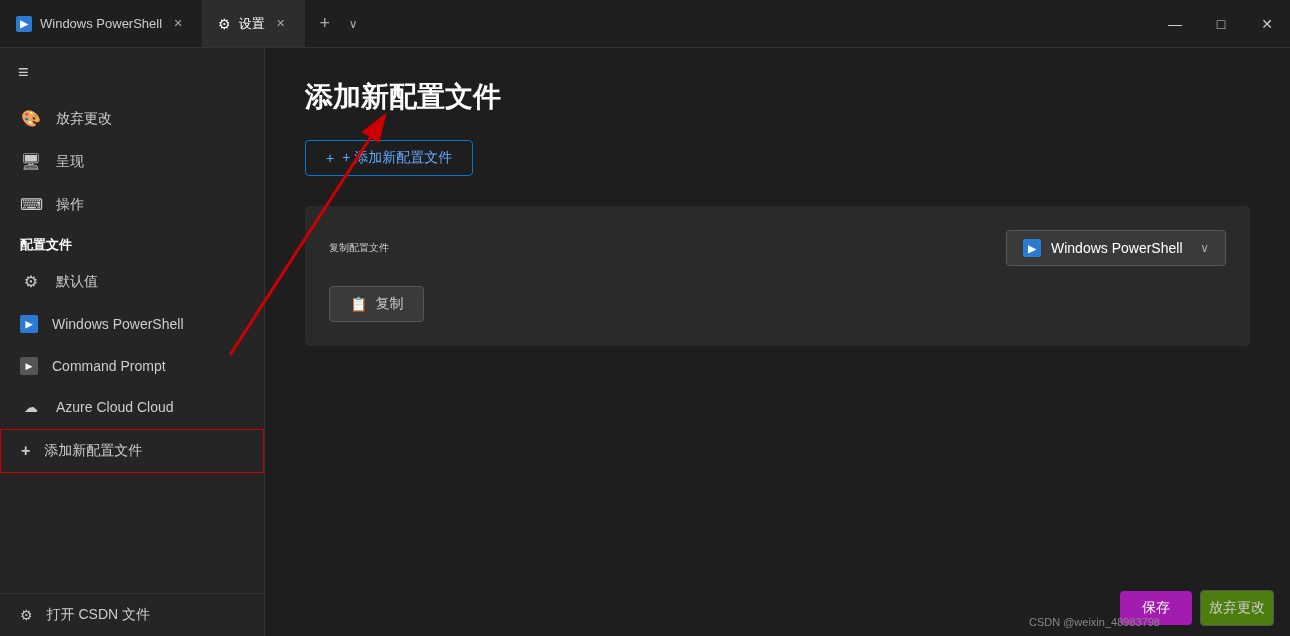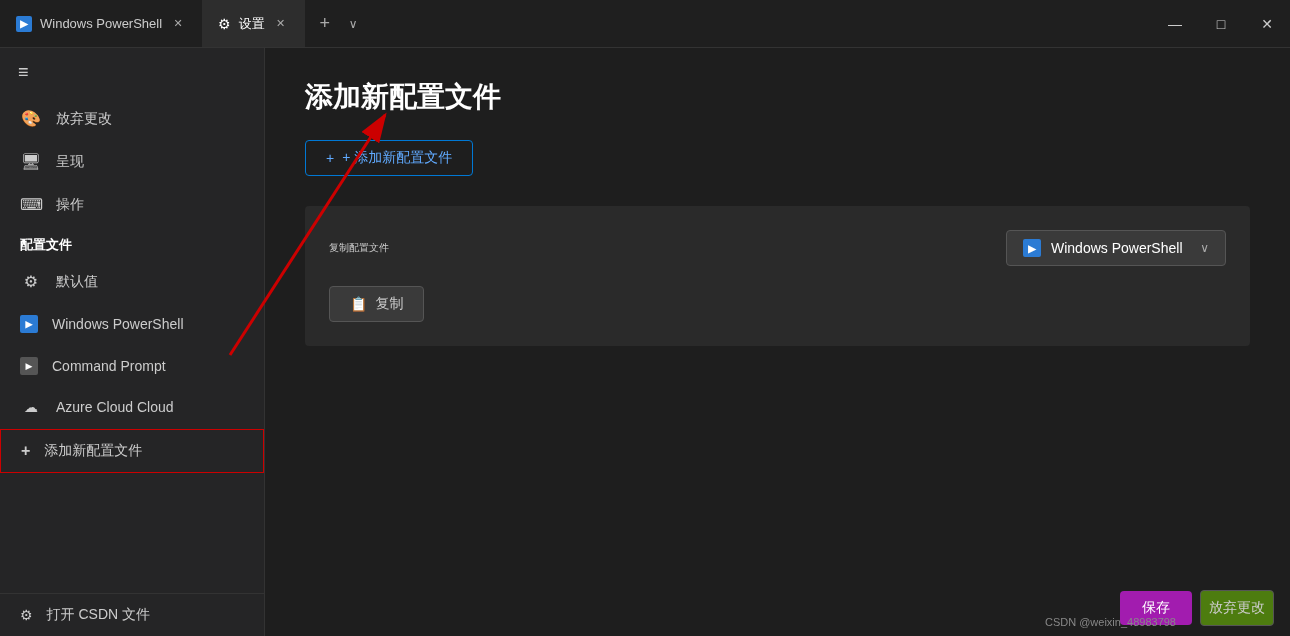--- a/index.html
+++ b/index.html
@@ -285,21 +285,21 @@
       position: absolute;
       top: 100px;
       left: 325px;
       pointer-events: none;
     }
 
     
     .watermark {
       position: absolute;
       bottom: 8px;
-      right: 114px;
+      right: 130px;
       font-size: 11px;
       color: #888;
     }
   </style>
 </head>
 <body>
 
 <div class="titlebar">
 
   <div class="tab">

